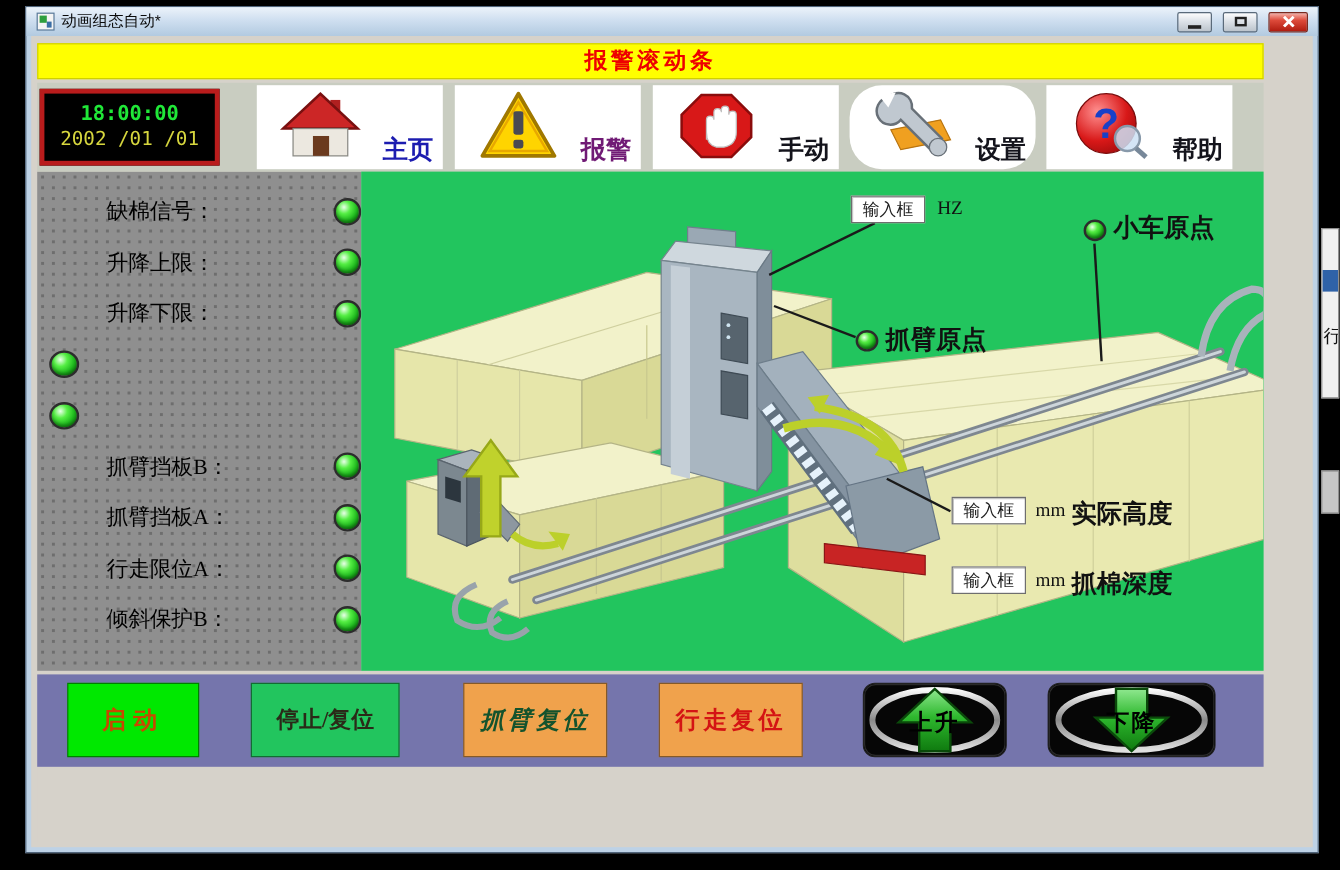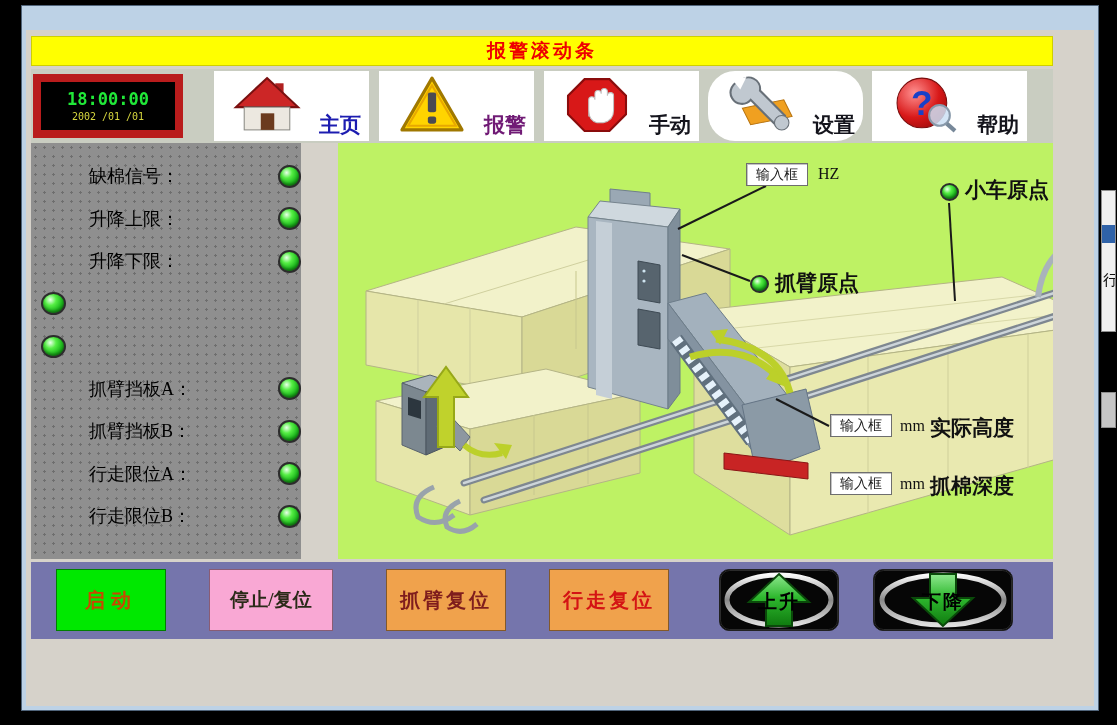--- a/index.html
+++ b/index.html
@@ -26,44 +26,44 @@
 
   
   .alarm-banner { margin-top:6px; height:30px; background:#ffff00; border:1px solid #cfcf00;
                   display:flex; align-items:center; justify-content:center; }
   .alarm-text { color:#ee0000; font-size:19px; font-weight:bold; letter-spacing:3px;
                 font-family:"Liberation Serif",serif; }
 
   
   .toolbar { position:relative; margin-top:3px; height:74px; background:#c9cdc1; }
   .clock { position:absolute; left:2px; top:5px; width:150px; height:64px; background:#000;
-           border:8px solid #b91c1c; display:flex; flex-direction:column; align-items:center; justify-content:center; }
+           border:4px solid #b91c1c; display:flex; flex-direction:column; align-items:center; justify-content:center; }
   .clock-time { color:#20e838; font-size:17px; font-weight:bold; font-family:"DejaVu Sans Mono",monospace; line-height:1.2; }
-  .clock-date { color:#d6d63e; font-size:10px; font-family:"DejaVu Sans Mono",monospace; line-height:1.3; }
+  .clock-date { color:#d6d63e; font-size:16px; font-family:"DejaVu Sans Mono",monospace; line-height:1.3; }
   .tool-btn { position:absolute; top:2px; width:155px; height:70px; background:#ffffff; cursor:pointer; }
   .tool-btn .tool-icon { position:absolute; left:16px; top:4px; }
   .tool-label { position:absolute; right:8px; bottom:2px; font-size:21px; font-weight:bold;
                 font-family:"Liberation Serif",serif; }
   .tb-home { left:183px; } .tb-alarm { left:348px; } .tb-manual { left:513px; }
   .tb-settings { left:677px;border-radius:27px; } .tb-help { left:841px; }
 
   
   .main-row { height:416px; display:flex; }
   .status-panel { width:270px; background-color:#8f8f8f;
                   background-image:radial-gradient(#6e6e6e 1.2px, rgba(0,0,0,0) 1.2px);
                   background-size:9px 9px; padding-top:12px; }
   .status-row { height:42.5px; display:flex; align-items:center; padding-left:10px; }
   .status-label { width:205px; font-size:18px; color:#000; font-family:"Liberation Serif",serif;margin-left:48px; }
   .led { display:inline-block; border-radius:50%;
          background:radial-gradient(circle at 35% 30%, #eaffea, #55ee44 30%, #1db81d 62%, #0b6e0b 100%);
          border:2px solid #2c2c2c; box-shadow:inset 0 -2px 3px rgba(0,0,0,.35); }
   .led-lg { width:25px; height:23px; }
   .led-sm { position:absolute; width:19px; height:18px; }
 
-  .machine-view { position:relative; flex:1; background:#bef264; overflow:hidden;margin-left:37px; }
+  .machine-view { position:relative; flex:1; background:#22c55e; overflow:hidden; }
   .machine-svg { position:absolute; left:0; top:0; width:752px; height:416px; }
   .anno-input { position:absolute; width:62px; height:23px; background:#fff; border:1px solid #6e6e6e;
                 box-shadow:inset 1px 1px 0 #c4c4c4; display:flex; align-items:center; justify-content:center;
                 font-size:14px; color:#1a1a1a; cursor:text; }
   .anno-unit { position:absolute; font-size:16px; color:#111; font-family:"Liberation Serif",serif; }
   .anno-label { position:absolute; font-size:21px; font-weight:bold; color:#111; font-family:"Liberation Serif",serif; }
 
   
   .control-bar { position:relative; margin-top:3px; height:77px; background:#7575ac; }
   .ctl-btn { position:absolute; top:7px; height:62px; border:1px solid rgba(0,0,0,.45);
@@ -83,20 +83,43 @@
   .frag-text { position:absolute; left:1px; top:80px; font-size:15px; color:#111; }
   .fragB { left:1101px; top:392px; width:15px; height:36px; background:#c6c6c6; border:1px solid #8e8e8e; }
 </style>
 </head>
 <body>
 
 <div class="stage">
 
   <div class="window">
 
+    <div class="titlebar">
+      <span class="app-icon">
+        <svg width="16" height="16" viewBox="0 0 16 16">
+          <rect x="1" y="1" width="14" height="14" fill="#f4f4f4" stroke="#5a7a9a"></rect>
+          <rect x="3" y="3" width="6" height="6" fill="#2e9e3e"></rect>
+          <rect x="9" y="8" width="4" height="5" fill="#3a6ea5"></rect>
+        </svg>
+      </span>
+      <span class="title-text">动画组态自动*</span>
+      <span class="win-controls">
+        <button class="win-btn">
+          <span class="glyph-min"></span>
+        </button>
+        <button class="win-btn">
+          <span class="glyph-max"></span>
+        </button>
+        <button class="win-btn close">
+          <svg width="12" height="10" viewBox="0 0 12 10">
+            <path d="M2,1 L10,9 M10,1 L2,9" stroke="#ffffff" stroke-width="2.4"></path>
+          </svg>
+        </button>
+      </span>
+    </div>
 
     <div class="client">
       <div class="hmi">
 
         <div class="alarm-banner">
           <span class="alarm-text">报警滚动条</span>
         </div>
 
         <div class="toolbar">
           <div class="clock">
@@ -184,33 +207,33 @@
               <span class="status-label">升降下限：</span>
               <span class="led led-lg"></span>
             </div>
             <div class="status-row">
               <span class="led led-lg"></span>
             </div>
             <div class="status-row">
               <span class="led led-lg"></span>
             </div>
             <div class="status-row">
+              <span class="status-label">抓臂挡板B：</span>
+              <span class="led led-lg"></span>
+            </div>
+            <div class="status-row">
               <span class="status-label">抓臂挡板A：</span>
               <span class="led led-lg"></span>
             </div>
             <div class="status-row">
-              <span class="status-label">抓臂挡板B：</span>
-              <span class="led led-lg"></span>
-            </div>
-            <div class="status-row">
               <span class="status-label">行走限位A：</span>
               <span class="led led-lg"></span>
             </div>
             <div class="status-row">
-              <span class="status-label">行走限位B：</span>
+              <span class="status-label">倾斜保护B：</span>
               <span class="led led-lg"></span>
             </div>
           </div>
 
           <div class="machine-view">
             <svg class="machine-svg" viewBox="0 0 752 416">
 
               <g stroke="#b4b486" stroke-width="1">
                 <polygon points="28,148 238,84 392,106 184,174" fill="#f2f2ca"></polygon>
                 <polygon points="28,148 184,174 184,252 28,222" fill="#e6e6aa"></polygon>
@@ -312,22 +335,22 @@
             <div class="anno-input" style="left:492px; top:329px;">
                 <span>输入框</span>
               </div>
             <span class="anno-unit" style="left:562px; top:332px;">mm</span>
             <span class="anno-label" style="left:592px; top:329px;">抓棉深度</span>
           </div>
         </div>
 
         <div class="control-bar">
           <button class="ctl-btn" style="left: 25px; width: 110px; letter-spacing: 6px; background-color: rgb(0, 232, 0); color: rgb(200, 72, 0);">启动</button>
-          <button class="ctl-btn" style="left: 178px; width: 124px; font-size: 19px; letter-spacing: 0px; background-color: #f9a8d4; color: rgb(42, 42, 24);">停止/复位</button>
-          <button class="ctl-btn" style="left: 355px; width: 120px; background-color: rgb(240, 162, 76); color: #7f1d1d;">抓臂复位</button>
+          <button class="ctl-btn" style="left: 178px; width: 124px; font-size: 19px; letter-spacing: 0px; background-color: #22c55e; color: rgb(42, 42, 24);">停止/复位</button>
+          <button class="ctl-btn" style="left: 355px; width: 120px; background-color: rgb(240, 162, 76); color: #14532d; font-style: italic;">抓臂复位</button>
           <button class="ctl-btn" style="left: 518px; width: 120px; background-color: rgb(240, 162, 76); color: rgb(212, 20, 20);">行走复位</button>
 
           <button class="ctl-btn arrow-btn" style="left:688px; width:120px;">
             <svg width="118" height="60" viewBox="0 0 118 60">
               <defs>
                 <linearGradient id="ringU" x1="0" y1="0" x2="0" y2="1">
                   <stop offset="0" stop-color="#fafafa"></stop>
                     <stop offset="0.5" stop-color="#8a8a8a"></stop>
                     <stop offset="1" stop-color="#e0e0e0"></stop>
                 </linearGradient>

